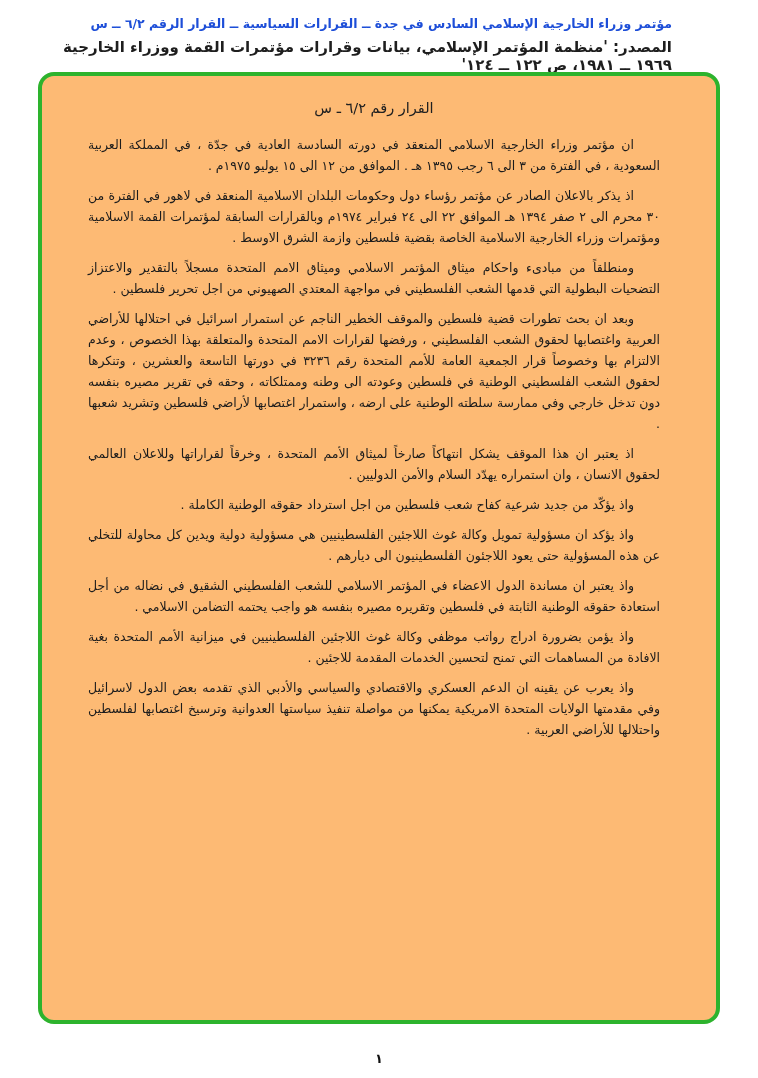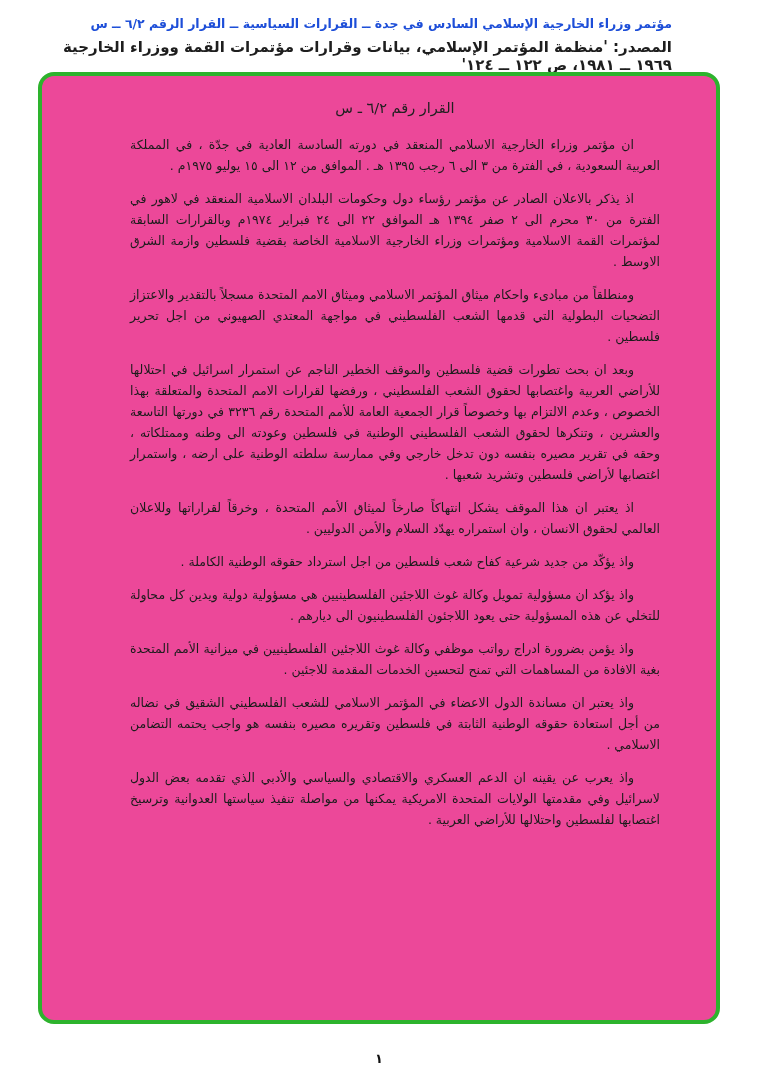--- a/index.html
+++ b/index.html
@@ -35,23 +35,22 @@
     margin-top: 7px;
   }
   .doc-frame {
     position: absolute;
     top: 72px;
     left: 38px;
     width: 682px;
     height: 952px;
     border: 4px solid var(--frame-color, #2db32d);
     border-radius: 16px;
-    background: #ec4899;
+    background: #fdba74;
     overflow: hidden;
-    padding-left: 42px;
   }
   .doc-inner {
     padding: 24px 56px 8px 46px;
     direction: rtl;
   }
   .doc-title {
     text-align: center;
     font-size: 14.5px;
     font-weight: normal;
     color: #202020;
@@ -65,21 +64,20 @@
     margin-bottom: 16px;
   }
   .doc-paragraph {
     font-size: 12.5px;
     line-height: 21px;
     text-align: justify;
     text-align-last: right;
     text-indent: 26px;
     color: #1c1c1c;
     margin-bottom: 9px;
-    margin-top: 12px;
   }
   .page-number {
     position: absolute;
     bottom: 12px;
     left: 0;
     right: 0;
     text-align: center;
     font-size: 13px;
     font-weight: bold;
     color: #111;
@@ -97,19 +95,19 @@
   <div class="doc-inner">
     <div class="doc-title">القرار رقم ٦/٢ ـ س</div>
 
     <p class="doc-paragraph">ان مؤتمر وزراء الخارجية الاسلامي المنعقد في دورته السادسة العادية في جدّة ، في المملكة العربية السعودية ، في الفترة من ٣ الى ٦ رجب ١٣٩٥ هـ . الموافق من ١٢ الى ١٥ يوليو ١٩٧٥م .</p>
     <p class="doc-paragraph">اذ يذكر بالاعلان الصادر عن مؤتمر رؤساء دول وحكومات البلدان الاسلامية المنعقد في لاهور في الفترة من ٣٠ محرم الى ٢ صفر ١٣٩٤ هـ الموافق ٢٢ الى ٢٤ فبراير ١٩٧٤م وبالقرارات السابقة لمؤتمرات القمة الاسلامية ومؤتمرات وزراء الخارجية الاسلامية الخاصة بقضية فلسطين وازمة الشرق الاوسط .</p>
     <p class="doc-paragraph">ومنطلقاً من مبادىء واحكام ميثاق المؤتمر الاسلامي وميثاق الامم المتحدة مسجلاً بالتقدير والاعتزاز التضحيات البطولية التي قدمها الشعب الفلسطيني في مواجهة المعتدي الصهيوني من اجل تحرير فلسطين .</p>
     <p class="doc-paragraph">وبعد ان بحث تطورات قضية فلسطين والموقف الخطير الناجم عن استمرار اسرائيل في احتلالها للأراضي العربية واغتصابها لحقوق الشعب الفلسطيني ، ورفضها لقرارات الامم المتحدة والمتعلقة بهذا الخصوص ، وعدم الالتزام بها وخصوصاً قرار الجمعية العامة للأمم المتحدة رقم ٣٢٣٦ في دورتها التاسعة والعشرين ، وتنكرها لحقوق الشعب الفلسطيني الوطنية في فلسطين وعودته الى وطنه وممتلكاته ، وحقه في تقرير مصيره بنفسه دون تدخل خارجي وفي ممارسة سلطته الوطنية على ارضه ، واستمرار اغتصابها لأراضي فلسطين وتشريد شعبها .</p>
     <p class="doc-paragraph">اذ يعتبر ان هذا الموقف يشكل انتهاكاً صارخاً لميثاق الأمم المتحدة ، وخرقاً لقراراتها وللاعلان العالمي لحقوق الانسان ، وان استمراره يهدّد السلام والأمن الدوليين .</p>
     <p class="doc-paragraph">واذ يؤكّد من جديد شرعية كفاح شعب فلسطين من اجل استرداد حقوقه الوطنية الكاملة .</p>
     <p class="doc-paragraph">واذ يؤكد ان مسؤولية تمويل وكالة غوث اللاجئين الفلسطينيين هي مسؤولية دولية ويدين كل محاولة للتخلي عن هذه المسؤولية حتى يعود اللاجئون الفلسطينيون الى ديارهم .</p>
+    <p class="doc-paragraph">واذ يعتبر ان مساندة الدول الاعضاء في المؤتمر الاسلامي للشعب الفلسطيني الشقيق في نضاله من أجل استعادة حقوقه الوطنية الثابتة في فلسطين وتقريره مصيره بنفسه هو واجب يحتمه التضامن الاسلامي .</p>
     <p class="doc-paragraph">واذ يؤمن بضرورة ادراج رواتب موظفي وكالة غوث اللاجئين الفلسطينيين في ميزانية الأمم المتحدة بغية الافادة من المساهمات التي تمنح لتحسين الخدمات المقدمة للاجئين .</p>
-    <p class="doc-paragraph">واذ يعتبر ان مساندة الدول الاعضاء في المؤتمر الاسلامي للشعب الفلسطيني الشقيق في نضاله من أجل استعادة حقوقه الوطنية الثابتة في فلسطين وتقريره مصيره بنفسه هو واجب يحتمه التضامن الاسلامي .</p>
     <p class="doc-paragraph">واذ يعرب عن يقينه ان الدعم العسكري والاقتصادي والسياسي والأدبي الذي تقدمه بعض الدول لاسرائيل وفي مقدمتها الولايات المتحدة الامريكية يمكنها من مواصلة تنفيذ سياستها العدوانية وترسيخ اغتصابها لفلسطين واحتلالها للأراضي العربية .</p>
   </div>
 </div>
 
 <div class="page-number">١</div>
 
 </body></html>

